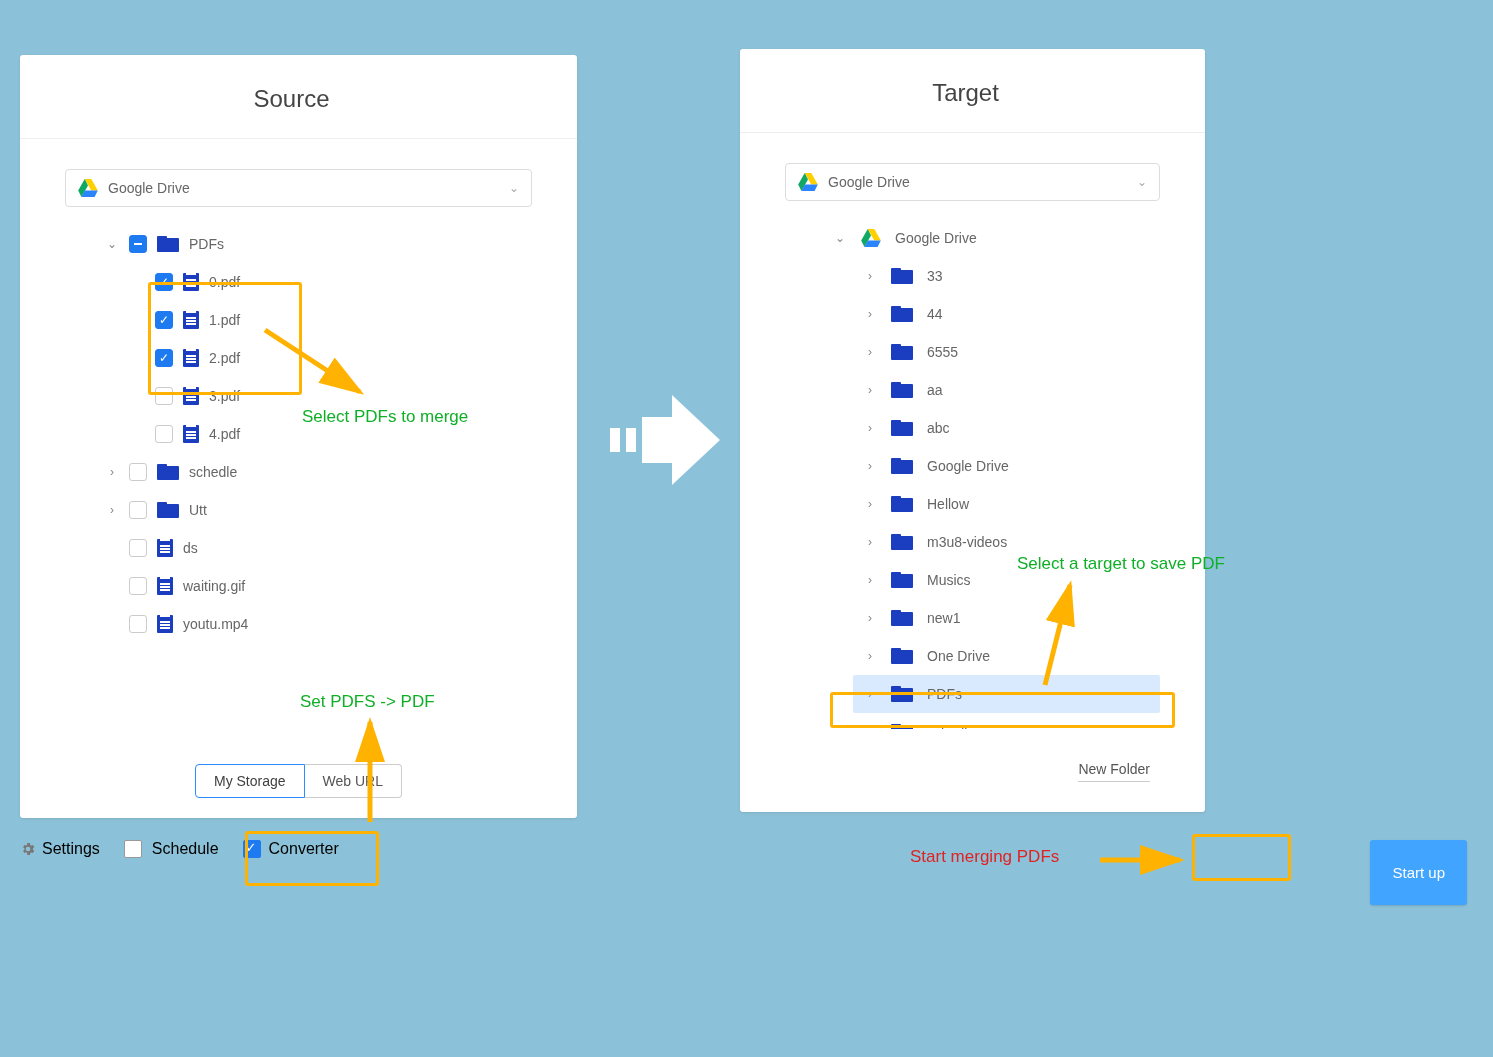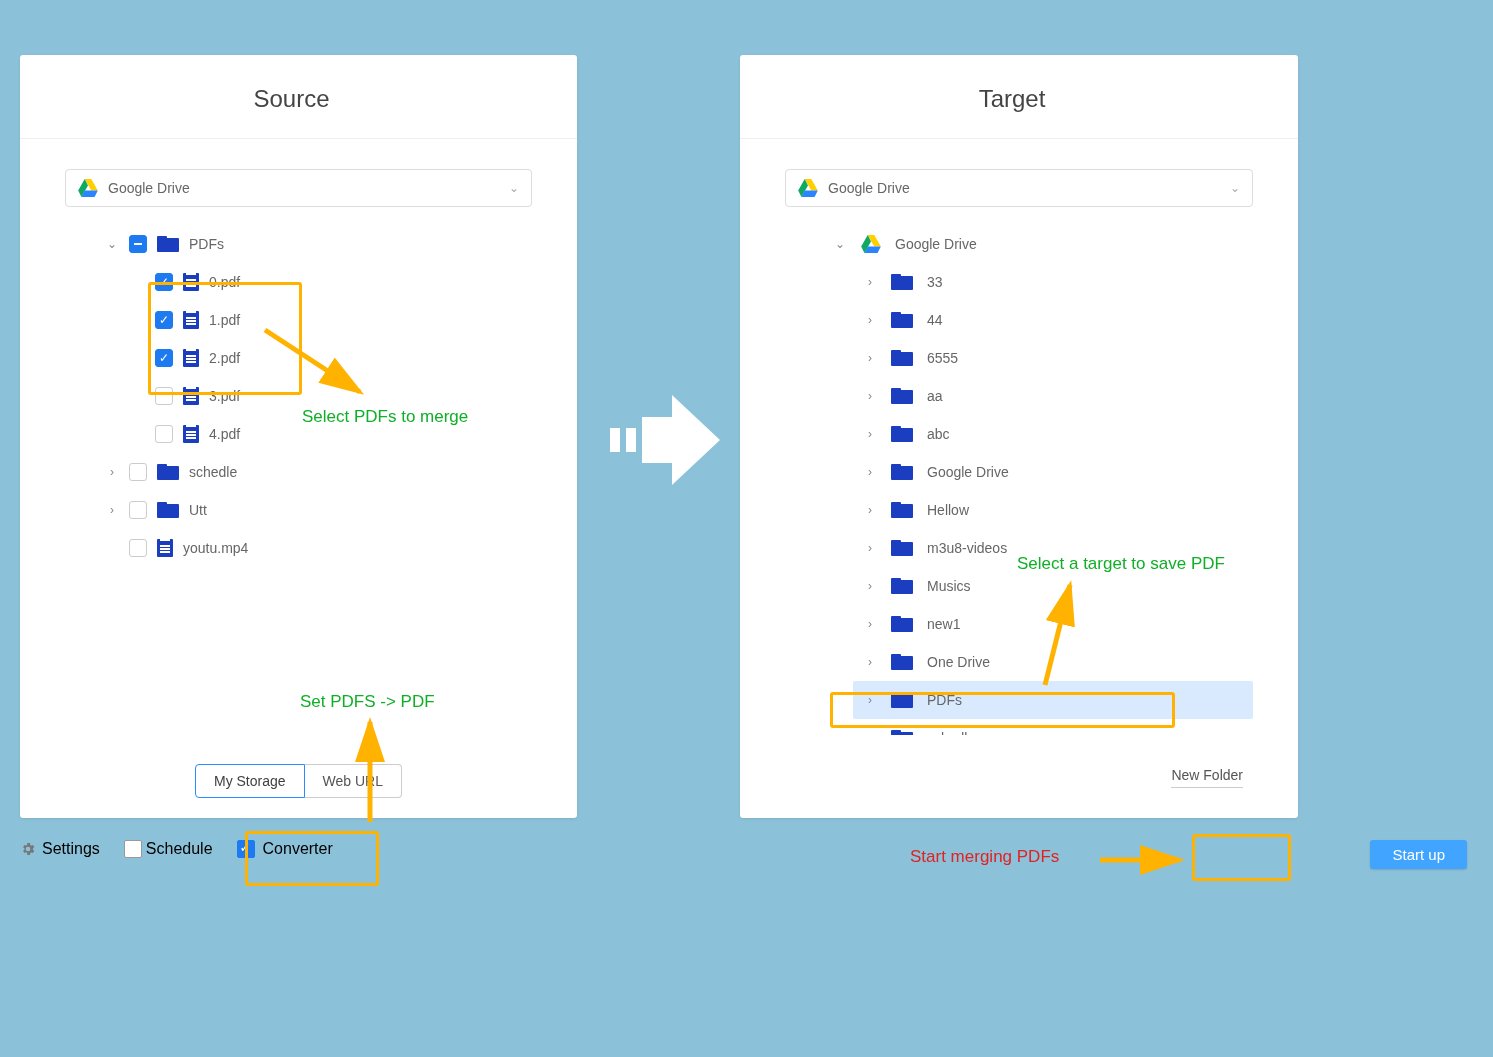--- a/index.html
+++ b/index.html
@@ -13,21 +13,21 @@
     position: relative;
     padding: 20px;
   }
   .panel {
     background: #fff;
     border-radius: 3px;
     box-shadow: 0 1px 3px rgba(0,0,0,0.1);
     position: absolute;
   }
   .source-panel { left: 20px; top: 55px; width: 557px; height: 763px; }
-  .target-panel { left: 740px; top: 55px; width: 558px; height: 763px; }
+  .target-panel { left: 740px; top: 49px; width: 465px; height: 763px; }
 
   .panel-header {
     text-align: center;
     padding: 30px 14px 25px 0;
     border-bottom: 1px solid #eee;
     font-size: 24px;
     font-weight: 400;
     color: #444;
   }
 
@@ -123,21 +123,21 @@
   }
   .bottom-bar .cb-square.checked { background:#1d7af0; border-color:#1d7af0; position:relative;}
   .bottom-bar .cb-square.checked::after{
     content:"✓"; color:#fff; font-size:13px; position:absolute; left:2px; top:-1px;
   }
   .gear { display:inline-flex; width:16px; height:16px; }
 
   .startup-btn {
     position:absolute; right:26px; top:840px;
     background:#41a4ff; color:#fff; border:none; border-radius:3px;
-    padding:6px 22px; font-size:15px; cursor:pointer;
+    padding:24px 22px; font-size:15px; cursor:pointer;
     box-shadow: 0 1px 2px rgba(0,0,0,.15);
   }
 
   
   .hl { position:absolute; border:3px solid #ffb300; border-radius:3px; pointer-events:none;}
   .hl-files  { left:148px; top:282px; width:154px; height:113px; }
   .hl-conv   { left:245px; top:831px;  width:134px; height:55px; }
   .hl-target { left:830px;  top:692px; width:345px; height:36px; }
   .hl-start  { left:1192px; top:834px;  width:99px;  height:47px;  }
 
@@ -217,20 +217,32 @@
       <div class="tree-row">
         <span class="exp">›</span>
         <span class="cb"></span>
         <span class="folder-icon"></span>
         <span>Utt</span>
       </div>
       <div class="tree-row">
         <span class="exp"></span>
         <span class="cb"></span>
         <span class="file-icon"></span>
+        <span>ds</span>
+      </div>
+      <div class="tree-row">
+        <span class="exp"></span>
+        <span class="cb"></span>
+        <span class="file-icon"></span>
+        <span>waiting.gif</span>
+      </div>
+      <div class="tree-row">
+        <span class="exp"></span>
+        <span class="cb"></span>
+        <span class="file-icon"></span>
         <span>youtu.mp4</span>
       </div>
     </div>
 
   </div>
 
   <div class="bottom-tabs">
     <div class="tab-btn active">My Storage</div>
     <div class="tab-btn">Web URL</div>
   </div>
@@ -348,21 +360,21 @@
 
 <div class="bottom-bar">
   <span style="display:inline-flex;align-items:center;gap:6px;">
     <span class="gear">
       <svg viewBox="0 0 24 24" width="16" height="16" fill="#777">
           <path d="M19.4 13a7.5 7.5 0 000-2l2-1.6-2-3.4-2.4 1a7.4 7.4 0 00-1.7-1L15 3h-4l-.3 2.9a7.4 7.4 0 00-1.7 1l-2.4-1-2 3.4L6.6 11a7.5 7.5 0 000 2l-2 1.6 2 3.4 2.4-1a7.4 7.4 0 001.7 1L11 21h4l.3-2.9a7.4 7.4 0 001.7-1l2.4 1 2-3.4zM12 15.5A3.5 3.5 0 1115.5 12 3.5 3.5 0 0112 15.5z"></path>
         </svg>
     </span>
     <span>Settings</span>
   </span>
-  <span style="display:inline-flex;align-items:center;">
+  <span style="display:inline-flex;align-items:center;gap:6px;">
     <span class="cb-square"></span>
     <span>Schedule</span>
   </span>
   <span style="display:inline-flex;align-items:center;gap:4px;">
     <span class="cb-square checked"></span>
     <span>Converter</span>
   </span>
 </div>
 
 <button class="startup-btn">Start up</button>

